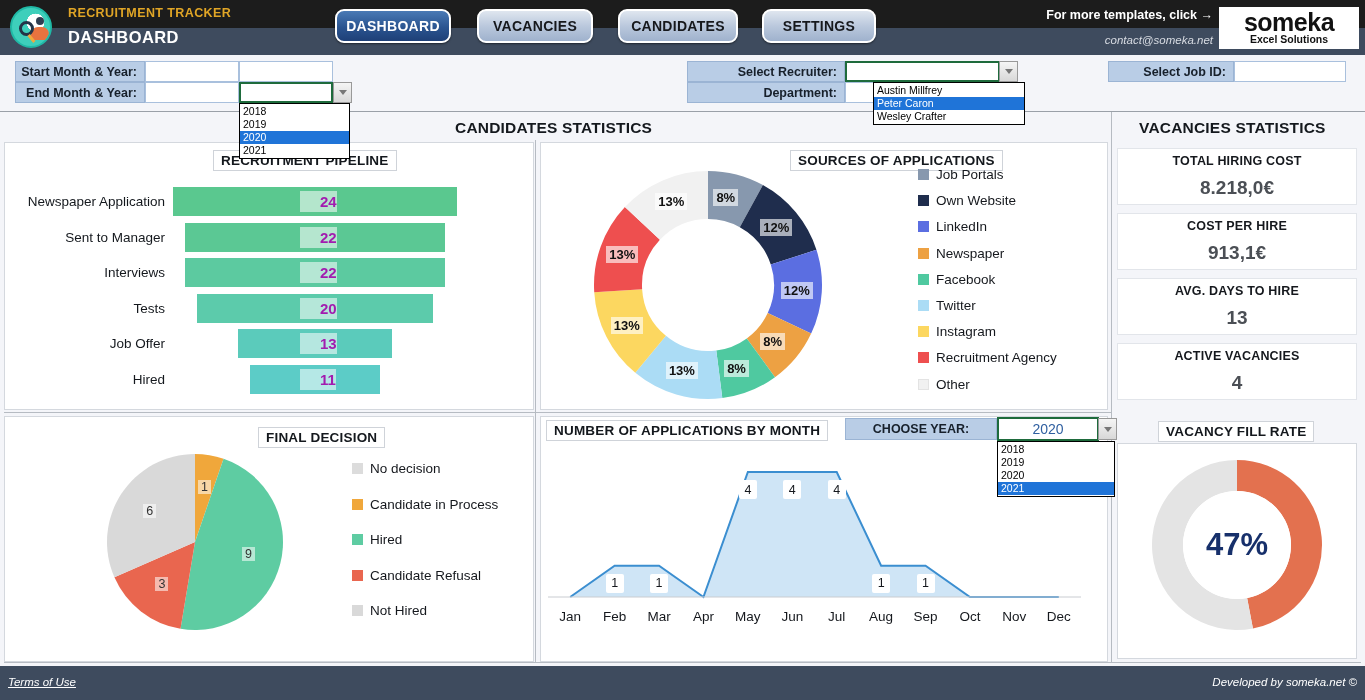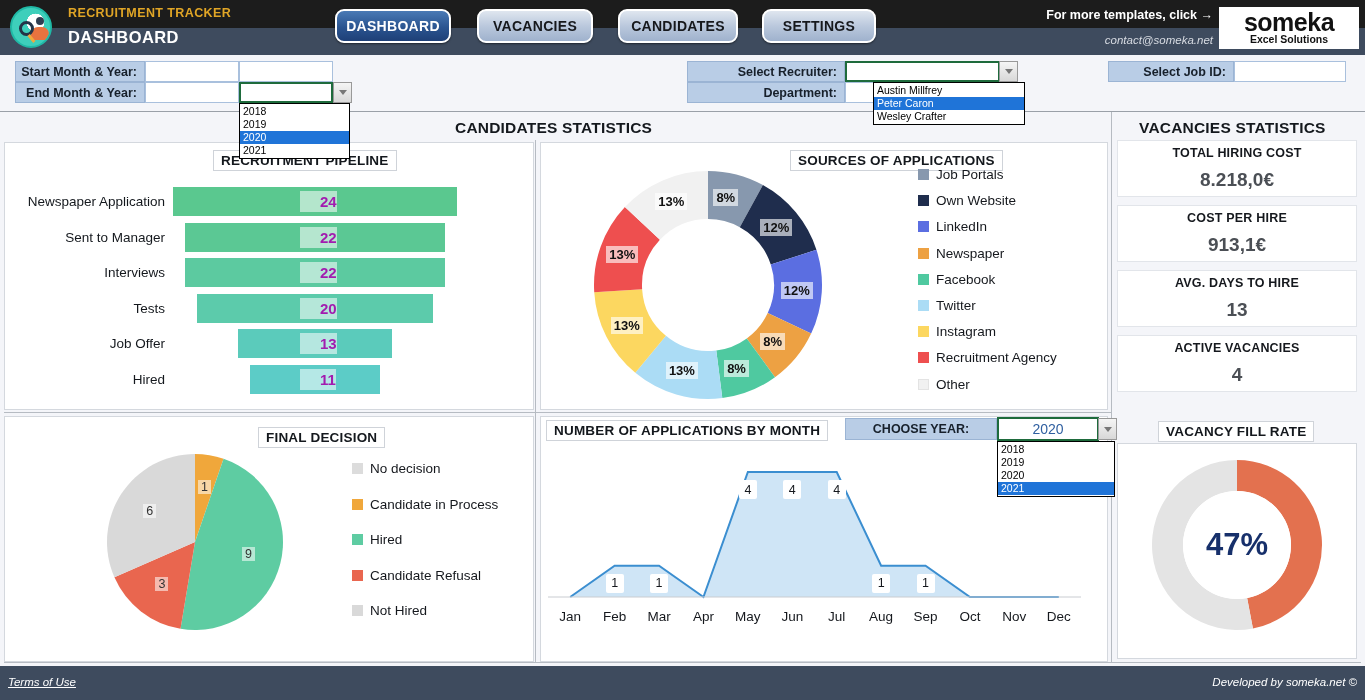--- a/index.html
+++ b/index.html
@@ -161,21 +161,21 @@
   }
   .legend-row {
     position: absolute; display: flex; align-items: center; gap: 7px;
     font-size: 13.5px; color: #15181d; white-space: nowrap;
   }
   .legend-sw { width: 11px; height: 11px; flex: 0 0 11px; }
 
   
   .kpi {
     position: absolute; background: #ffffff; border: 1px solid #e2e5ea;
-    display: flex; flex-direction: column; align-items: center; justify-content: center;
+    display: flex; flex-direction: column; align-items: center; justify-content: center; margin-top: 8px;
   }
   .kpi .kl {
     font-size: 12.5px; font-weight: bold; color: #15181d; letter-spacing: .2px;
   }
   .kpi .kv {
     font-size: 19px; font-weight: bold; color: #4b4f55; margin-top: 9px;
   }
   .pie-label {
     position: absolute; font-size: 12.5px; color: #333;
     background: rgba(255,255,255,.55); padding: 0 3px;

